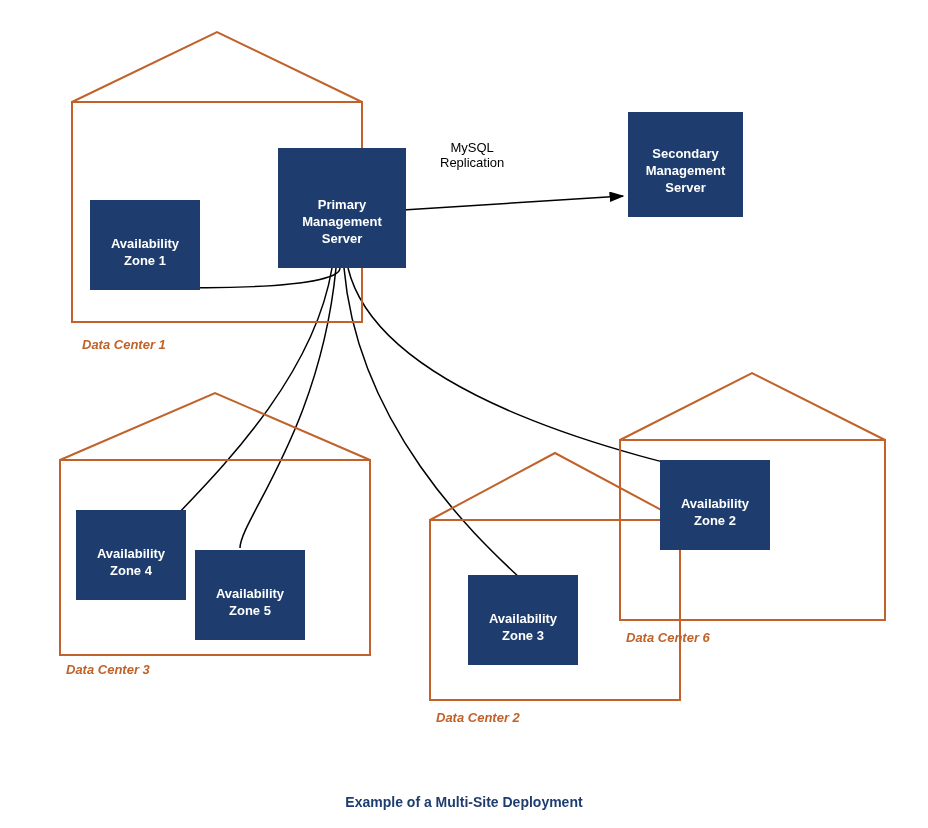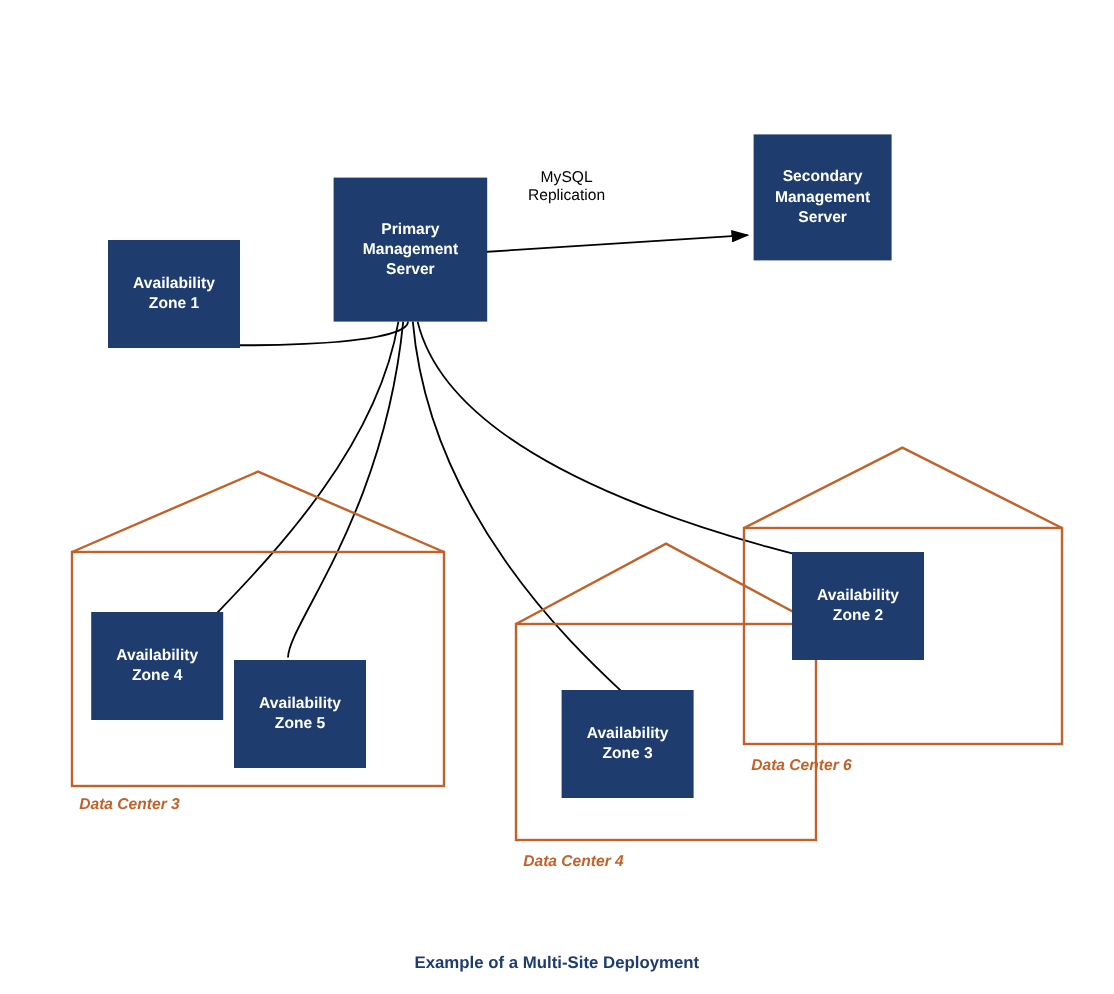--- a/index.html
+++ b/index.html
@@ -18,23 +18,23 @@
     }
     
     .blue-box {
       position: absolute;
       background: #1e3d6e;
       color: #fff;
       font-size: 13px;
       font-weight: bold;
       text-align: center;
       display: flex;
-      align-items: center;
+      align-items: flex-end;
       justify-content: center;
-      padding: 4px;
+      padding: 20px;
       line-height: 1.3;
     }
     
     .dc-label {
       position: absolute;
       color: #c0622a;
       font-size: 13px;
       font-weight: bold;
       font-style: italic;
     }
@@ -82,36 +82,46 @@
 
     <path d="M 348 268 C 380 400, 650 460, 730 478" stroke="#000" stroke-width="1.5" fill="none"></path>
 
     <path d="M 332 268 C 310 400, 175 510, 155 540" stroke="#000" stroke-width="1.5" fill="none"></path>
 
     <path d="M 336 268 C 320 430, 240 520, 240 548" stroke="#000" stroke-width="1.5" fill="none"></path>
 
     <path d="M 344 268 C 360 450, 515 570, 530 588" stroke="#000" stroke-width="1.5" fill="none"></path>
   </svg>
 
+  <div style="position:absolute; left:62px; top:82px; width:310px; height:280px;">
+    <svg width="310" height="320" style="position:absolute;top:-60px;left:0;">
+
+      <polyline points="10,80 155,10 300,80" stroke="#c0622a" stroke-width="2" fill="none"></polyline>
+
+      <rect x="10" y="80" width="290" height="220" stroke="#c0622a" stroke-width="2" fill="none"></rect>
+    </svg>
+
+    <div class="dc-label" style="bottom:10px; left:20px;">Data Center 1</div>
+  </div>
 
 
   <div style="position:absolute; left:50px; top:440px; width:330px; height:250px;">
     <svg width="330" height="290" style="position:absolute;top:-55px;left:0;">
       <polyline points="10,75 165,8 320,75" stroke="#c0622a" stroke-width="2" fill="none"></polyline>
       <rect x="10" y="75" width="310" height="195" stroke="#c0622a" stroke-width="2" fill="none"></rect>
     </svg>
     <div class="dc-label" style="bottom:13px; left:16px;">Data Center 3</div>
   </div>
 
   <div style="position:absolute; left:420px; top:500px; width:270px; height:235px;">
     <svg width="270" height="275" style="position:absolute;top:-55px;left:0;">
       <polyline points="10,75 135,8 260,75" stroke="#c0622a" stroke-width="2" fill="none"></polyline>
       <rect x="10" y="75" width="250" height="180" stroke="#c0622a" stroke-width="2" fill="none"></rect>
     </svg>
-    <div class="dc-label" style="bottom:10px; left:16px;">Data Center 4</div>
+    <div class="dc-label" style="bottom:10px; left:16px;">Data Center 2</div>
   </div>
 
   <div style="position:absolute; left:610px; top:420px; width:285px; height:235px;">
     <svg width="285" height="275" style="position:absolute;top:-55px;left:0;">
       <polyline points="10,75 142,8 275,75" stroke="#c0622a" stroke-width="2" fill="none"></polyline>
       <rect x="10" y="75" width="265" height="180" stroke="#c0622a" stroke-width="2" fill="none"></rect>
     </svg>
     <div class="dc-label" style="bottom:10px; left:16px;">Data Center 6</div>
   </div>
 

